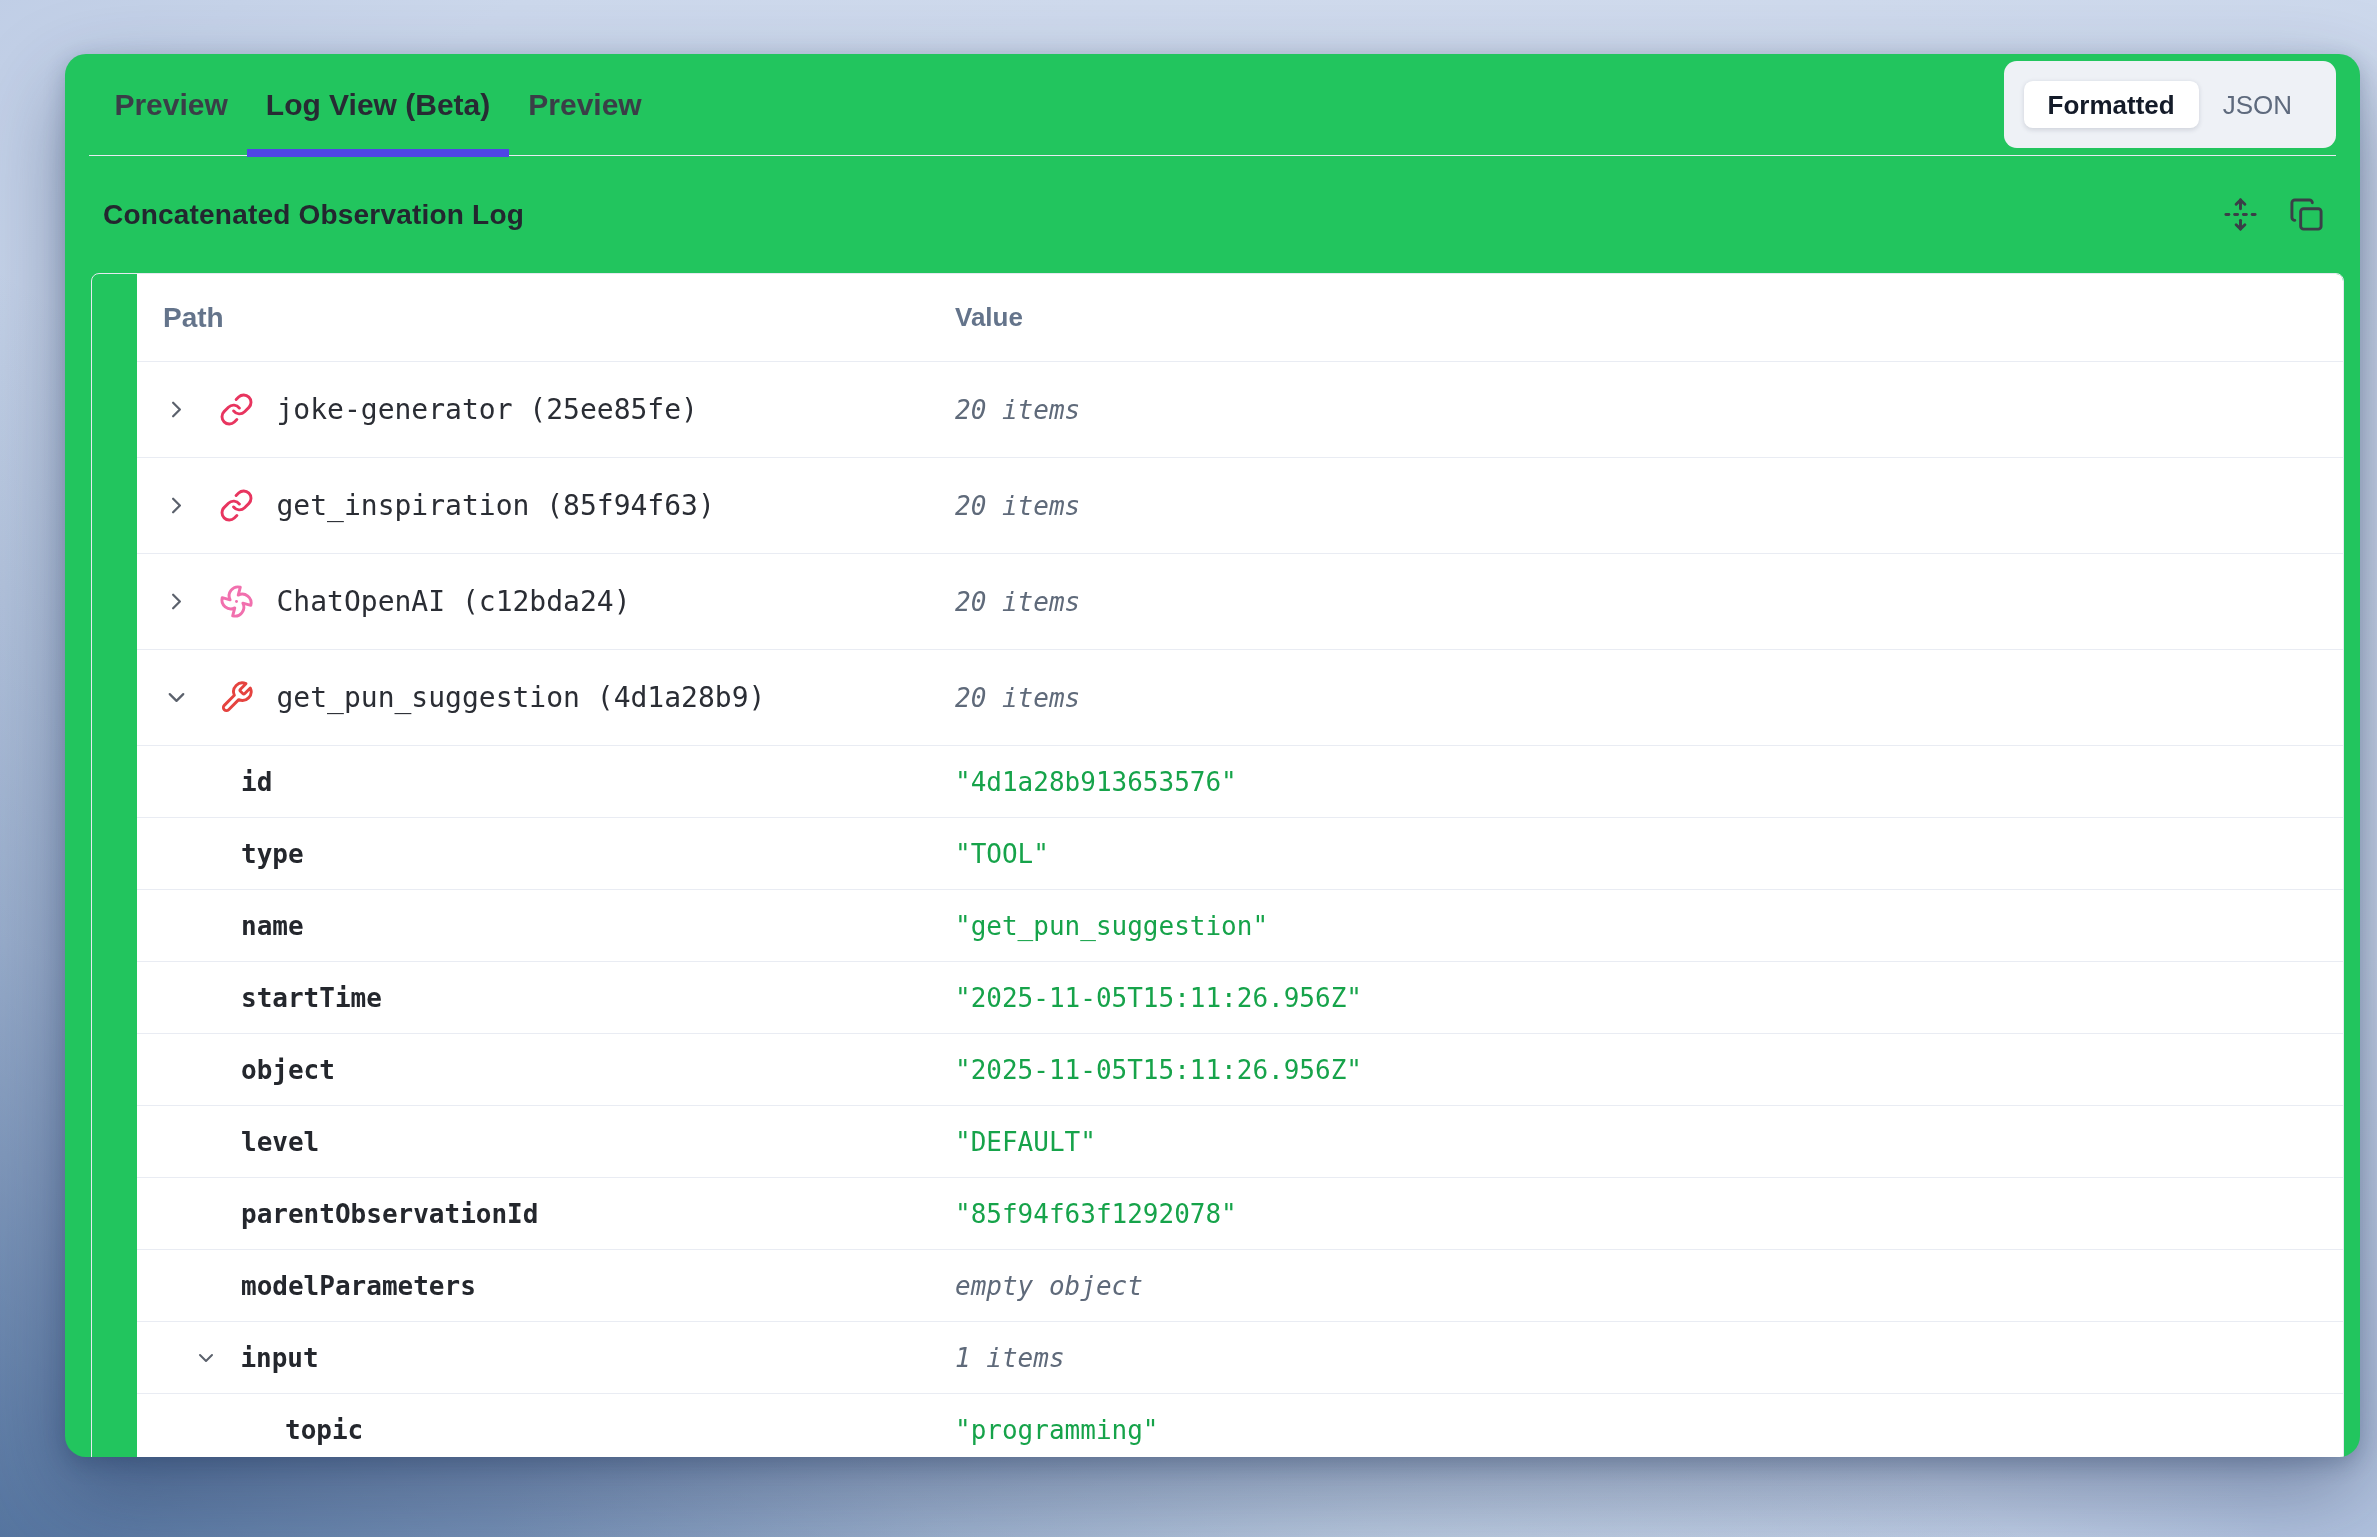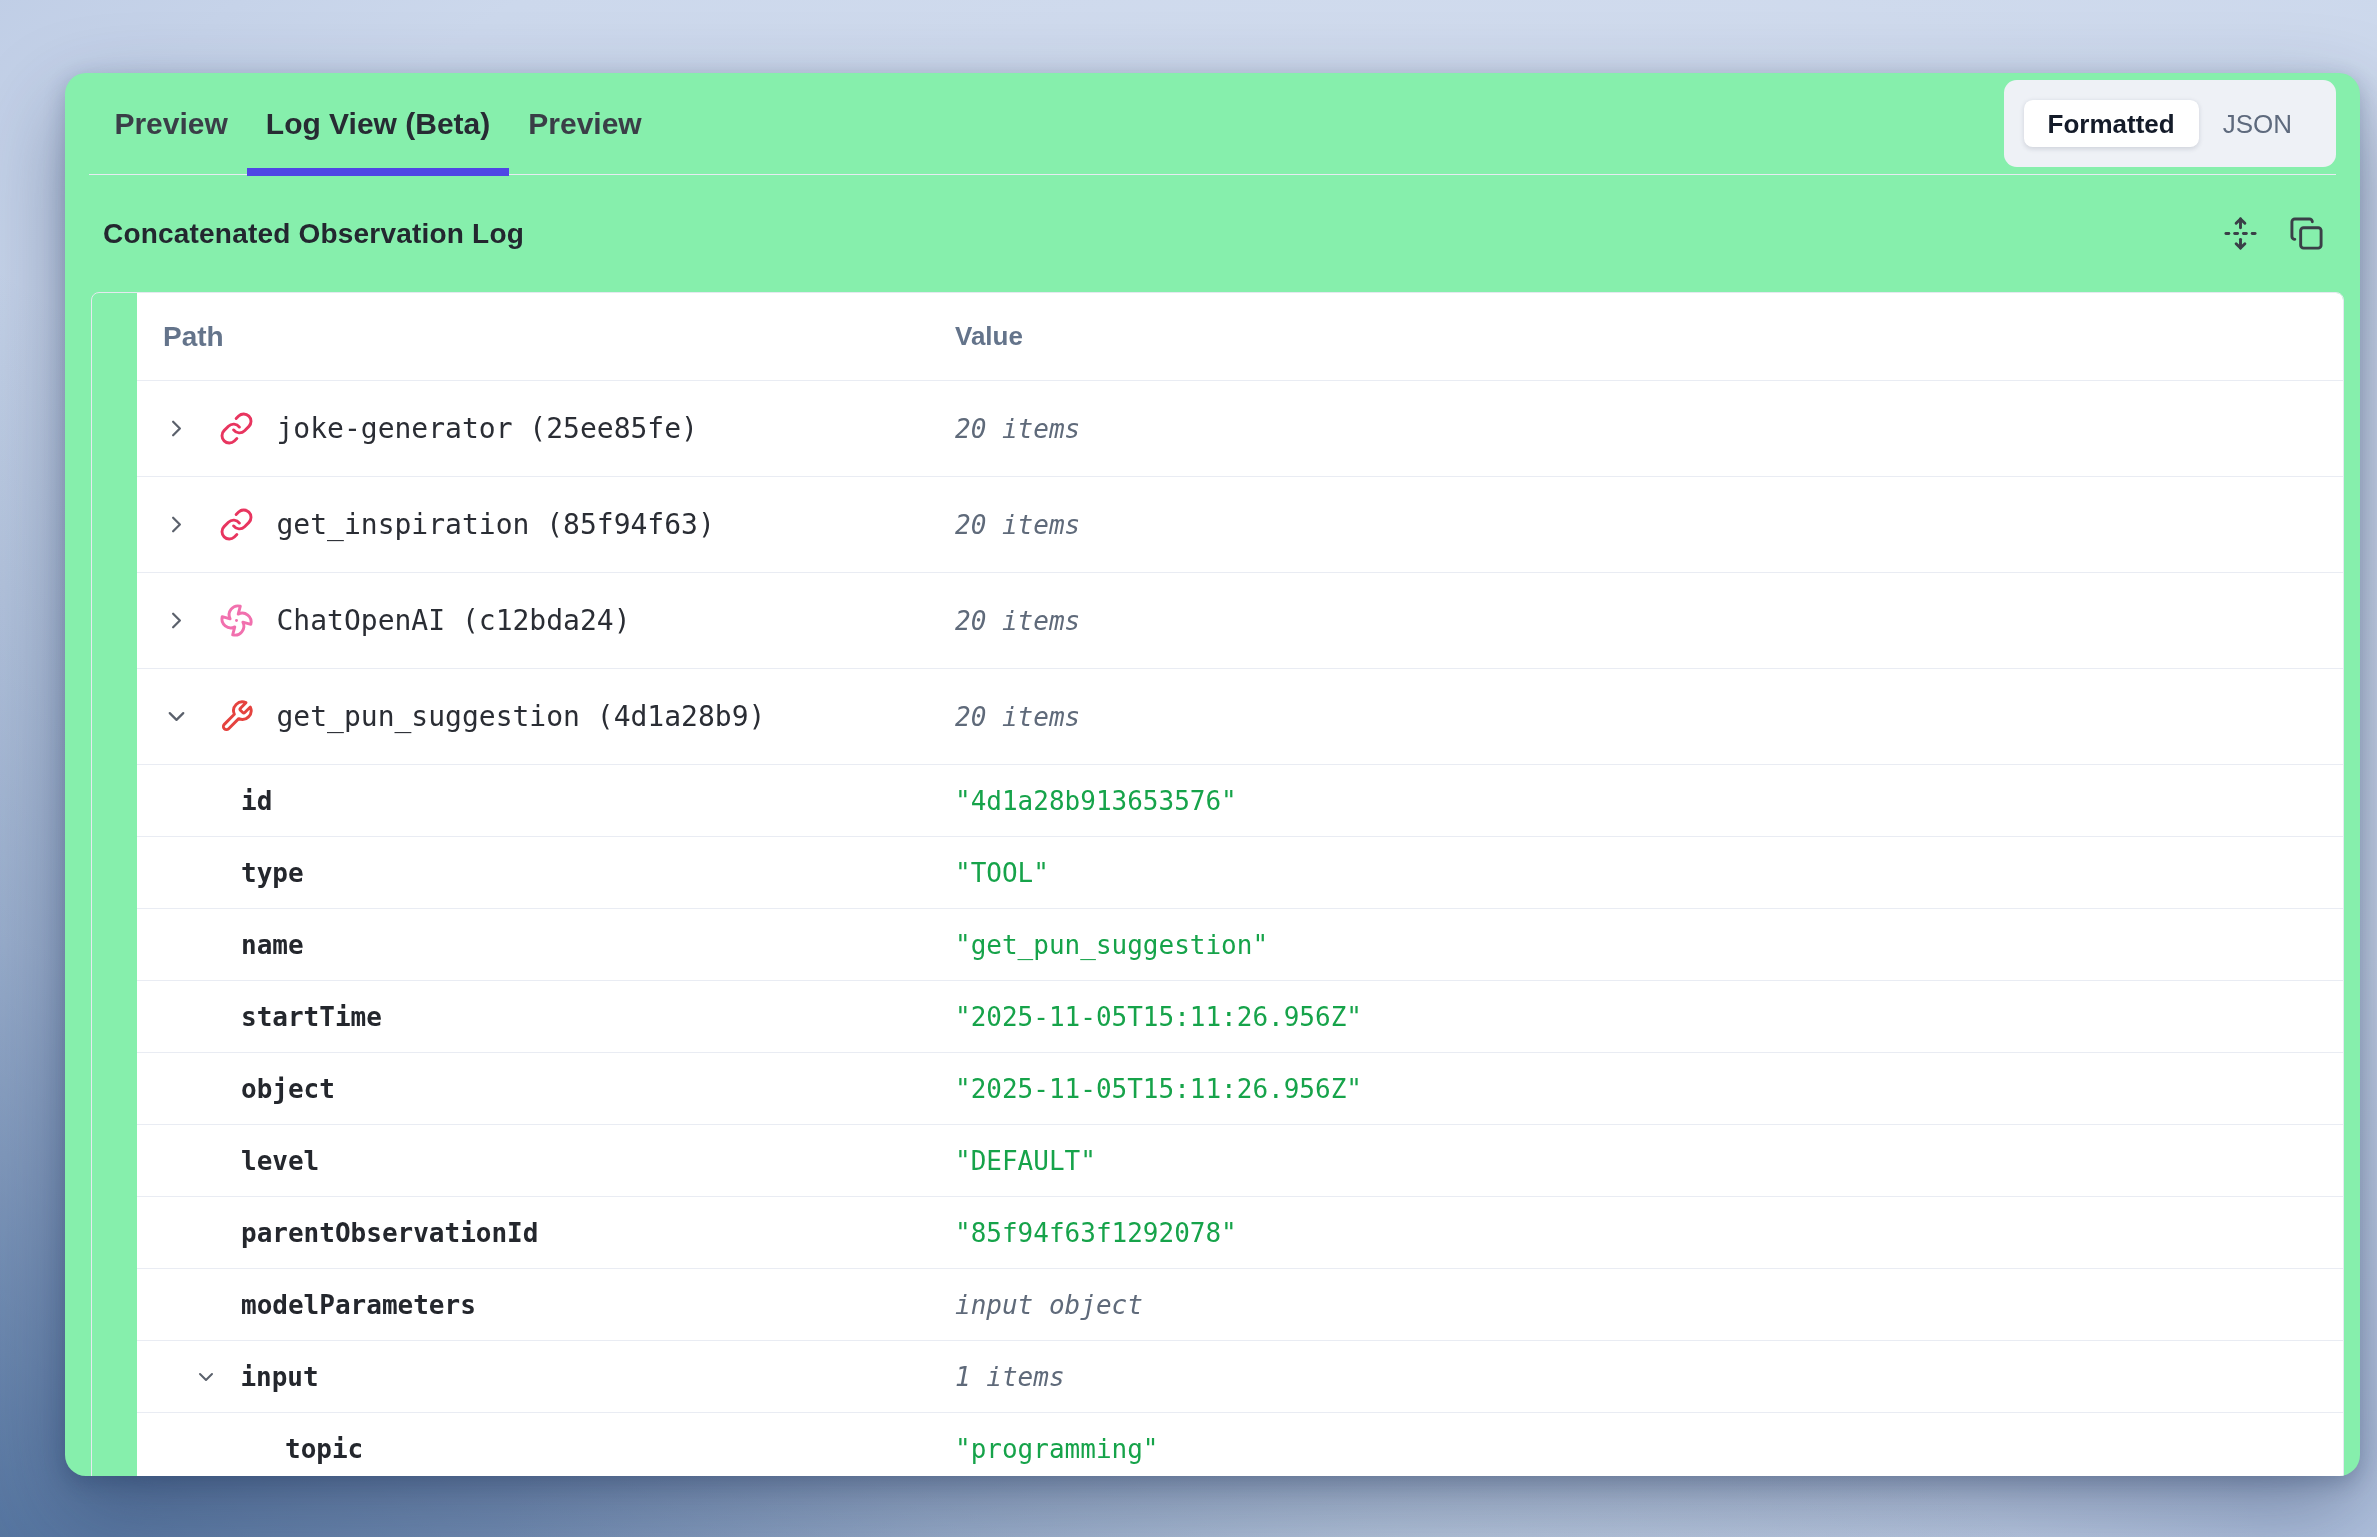--- a/index.html
+++ b/index.html
@@ -4,22 +4,22 @@
 <style>
   html,body{margin:0;padding:0;width:2377px;height:1538px;overflow:hidden;}
   body{
     font-family:"Liberation Sans",sans-serif;
     background:
       linear-gradient(32deg, rgba(38,76,125,.62) 0%, rgba(38,76,125,.25) 20%, rgba(38,76,125,0) 42%),
       radial-gradient(55% 42% at 58% 103%, rgba(218,229,244,.95) 0%, rgba(218,229,244,0) 68%),
       radial-gradient(140% 120% at 62% 30%, #d6dfef 0%, #ccd8ec 38%, #bac9e3 58%, #a0b6d7 76%, #7f9dc5 92%, #6f90bb 100%);
   }
   .card{
-    position:absolute;left:65px;top:73px;width:2295px;height:1403px;
-    background:#86efac;border-radius:21px;overflow:hidden;
+    position:absolute;left:65px;top:54px;width:2295px;height:1403px;
+    background:#22c55e;border-radius:21px;overflow:hidden;
     box-shadow:0 36px 88px rgba(18,38,77,.40), 0 6.4px 21px rgba(18,38,77,.24);
   }
   
   .tabbar{margin:0 24px;height:101px;display:flex;align-items:center;border-bottom:1.6px solid #e7ebf2;position:relative;}
   .tabs{display:flex;align-items:stretch;height:100%;margin-left:6.4px;}
   .tab{position:relative;display:flex;align-items:center;padding:0 19px;font-size:30px;font-weight:600;color:#3a3e47;cursor:pointer;}
   .tab.active{color:#272b33;}
   .tab.active::after{content:"";position:absolute;left:0;right:0;bottom:-1.6px;height:7.2px;background:#4f46e5;}
   
   .toggle{margin-left:auto;background:#eef1f6;border-radius:12.8px;padding:20px;display:flex;align-items:center;font-size:26px;line-height:1;}
@@ -195,21 +195,21 @@
         <div class="trow child">
           <div class="cell-path">
             <span class="key">parentObservationId</span>
           </div>
           <div class="cell-value val-string">"85f94f63f1292078"</div>
         </div>
         <div class="trow child">
           <div class="cell-path">
             <span class="key">modelParameters</span>
           </div>
-          <div class="cell-value val-meta">input object</div>
+          <div class="cell-value val-meta">empty object</div>
         </div>
         <div class="trow child haschev">
           <div class="cell-path">
             <svg class="chev" viewBox="0 0 24 24" fill="none" stroke="currentColor" stroke-width="2" stroke-linecap="round" stroke-linejoin="round">
               <path d="m6 9 6 6 6-6"></path>
             </svg>
             <span class="key">input</span>
           </div>
           <div class="cell-value val-meta">1 items</div>
         </div>

